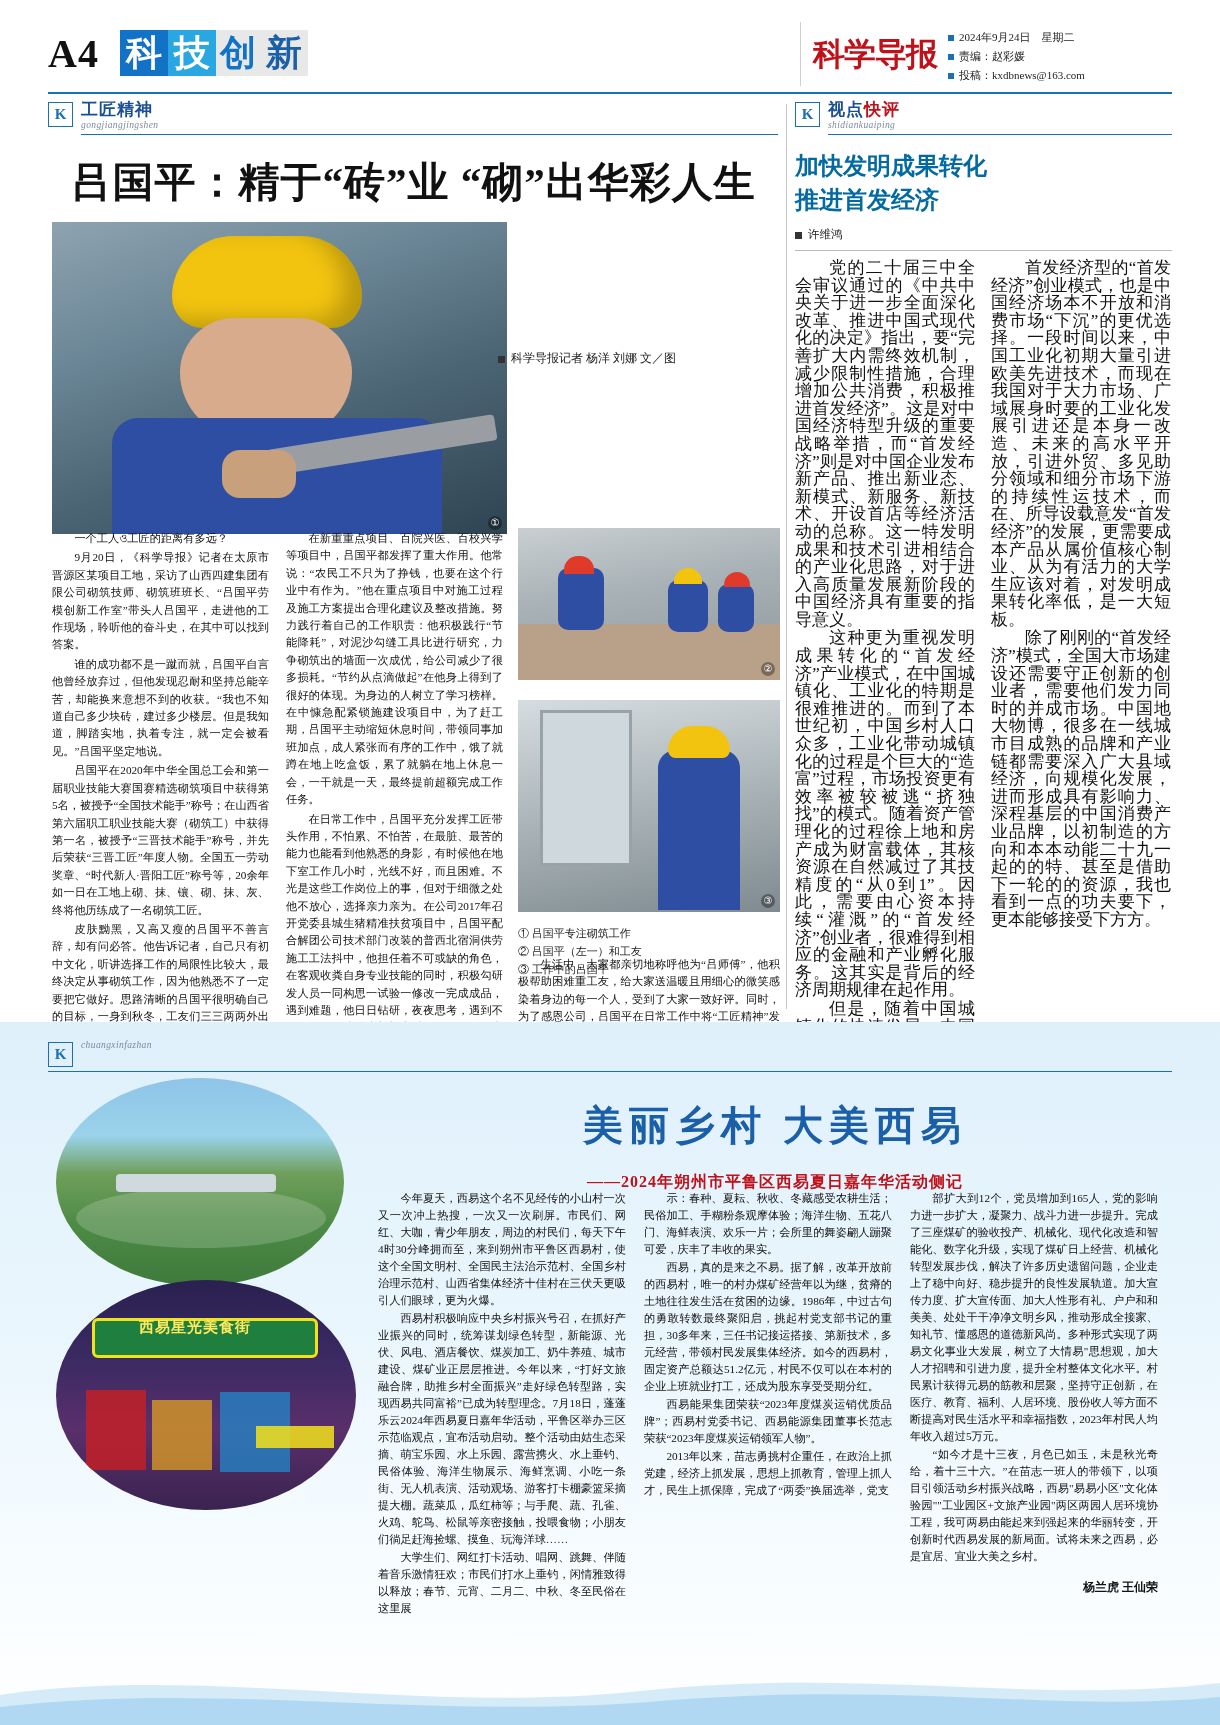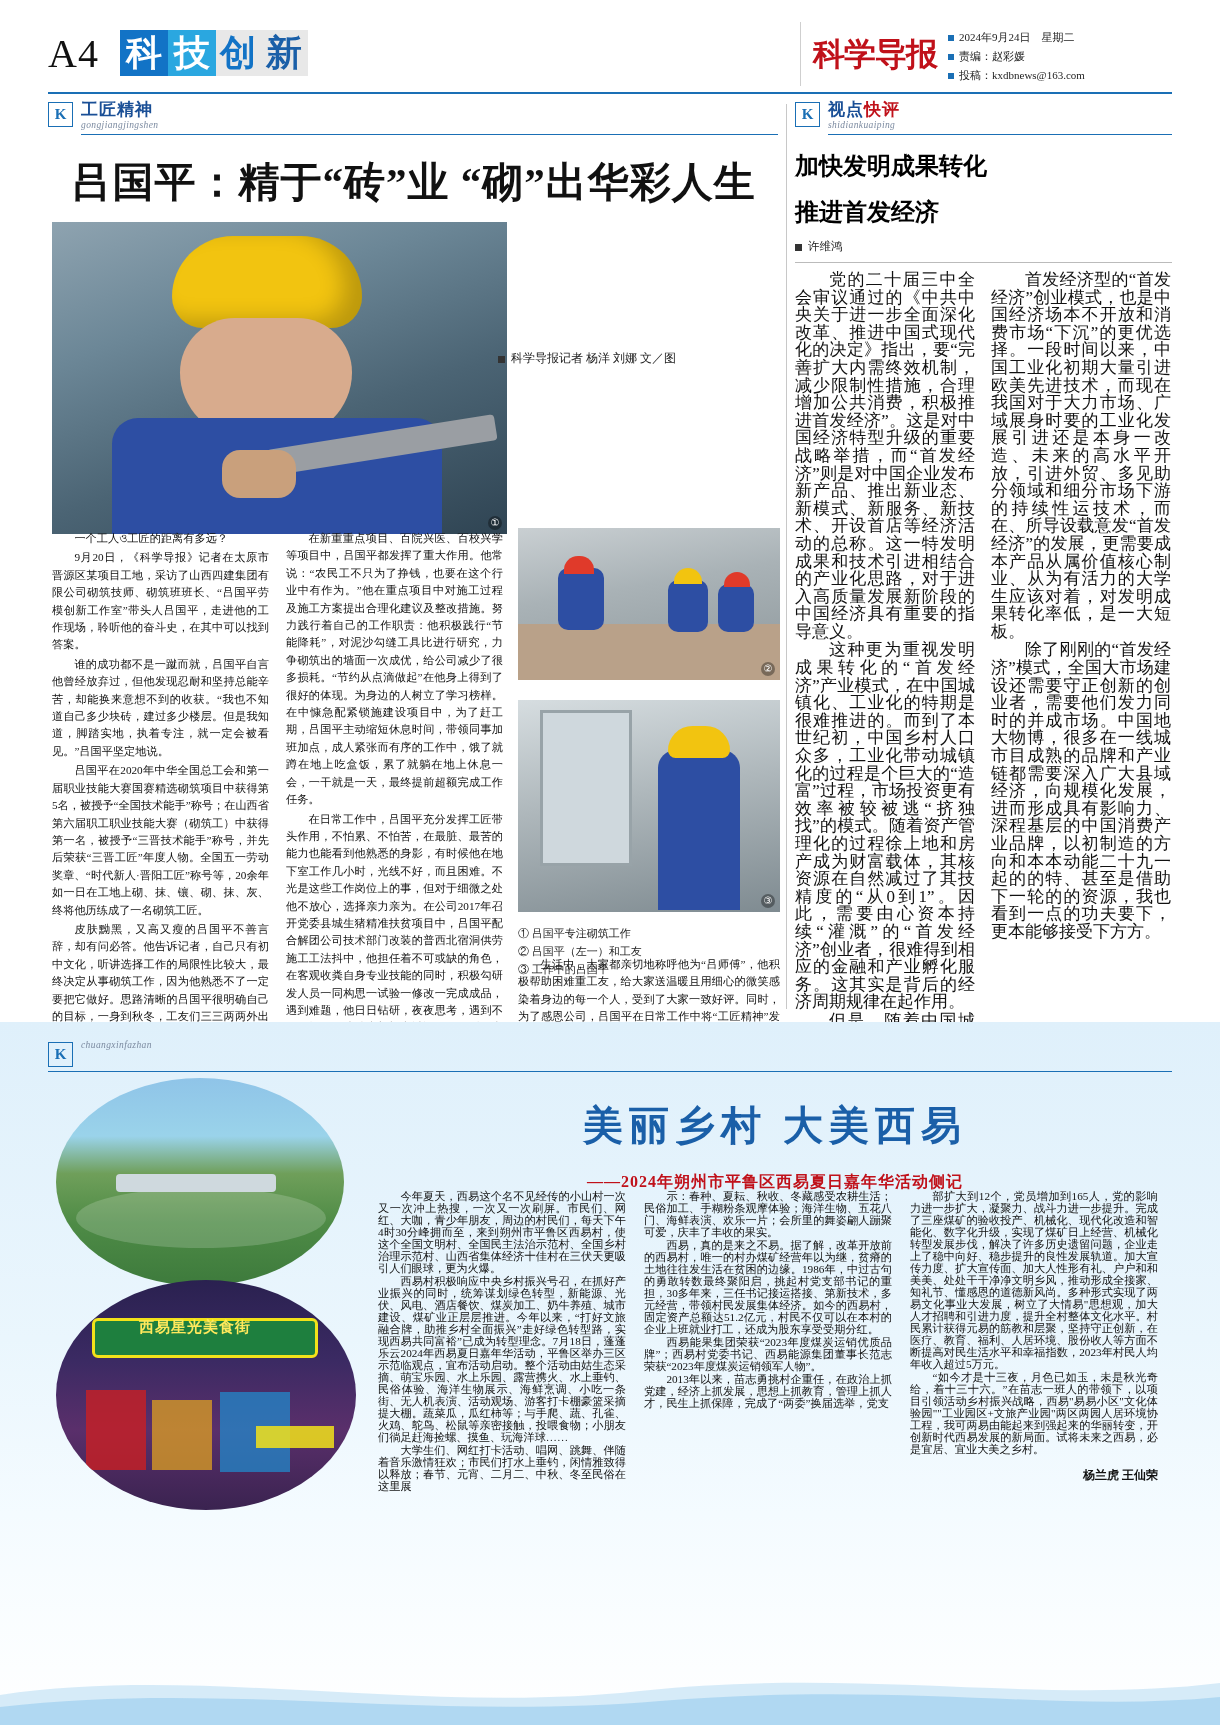--- a/index.html
+++ b/index.html
@@ -8,21 +8,21 @@
     background:#ffffff;
     font-family:"Liberation Serif", serif;
     color:#111;
     position:relative;
     overflow:hidden;
   }
   .page{position:relative;width:1220px;height:1725px;}
 
   
   .masthead{position:absolute;left:0;top:0;width:1220px;height:96px;}
-  .page-no{position:absolute;left:48px;top:30px;font-size:40px;font-weight:normal;letter-spacing:1px;font-family:"Liberation Serif",serif;}
+  .page-no{position:absolute;left:48px;top:30px;font-size:40px;font-weight:bold;letter-spacing:1px;font-family:"Liberation Serif",serif;}
   .kejiblock{position:absolute;left:120px;top:30px;display:flex;align-items:center;}
   .kj-a{background:#1273c6;color:#fff;font-family:"DejaVu Sans",sans-serif;font-weight:bold;font-size:36px;padding:2px 6px;line-height:42px;}
   .kj-b{background:#2aa7e0;color:#fff;font-family:"DejaVu Sans",sans-serif;font-weight:bold;font-size:36px;padding:2px 6px;line-height:42px;}
   .kj-c{background:#e8e8e8;color:#1273c6;font-family:"DejaVu Sans",sans-serif;font-weight:bold;font-size:36px;padding:2px 4px;line-height:42px;}
   .kj-d{background:#e8e8e8;color:#1a5fa8;font-family:"DejaVu Sans",sans-serif;font-weight:bold;font-size:36px;padding:2px 6px;line-height:42px;}
 
   .mh-info{position:absolute;left:948px;top:28px;font-size:11px;line-height:19px;color:#222;}
   .mh-info div{white-space:nowrap;}
   .mh-sq{display:inline-block;width:6px;height:6px;background:#1a6fb5;margin-right:5px;vertical-align:middle;}
   .logo-paper{position:absolute;left:810px;top:30px;width:130px;height:48px;
@@ -57,41 +57,41 @@
     border-radius:50%;width:14px;height:14px;line-height:14px;text-align:center;}
 
   .cap{font-size:11px;line-height:18px;color:#222;}
   .cap div{white-space:nowrap;}
 
   
   .col-text{font-size:11.2px;line-height:17.4px;color:#111;text-align:justify;text-justify:inter-ideograph;}
   .col-text p{margin:0 0 2px 0;text-indent:2em;}
 
   
-  .r-title{font-size:24px;font-weight:bold;line-height:34px;color:#000000;margin-top:14px;}
+  .r-title{font-size:24px;font-weight:bold;line-height:34px;color:#0369a1;margin-top:14px;}
   .r-author{font-size:11.5px;color:#222;margin-top:10px;}
   .r-author .sq{display:inline-block;width:7px;height:7px;background:#333;margin-right:6px;vertical-align:middle;}
   .r-rule{height:1px;background:#bbb;margin:8px 0 8px 0;}
   .r-body{font-size:17px;line-height:17.6px;text-align:justify;}
   .r-body p{margin:0 0 1px 0;text-indent:2em;}
 
   
   .bottom{position:absolute;left:0;top:1022px;width:1220px;height:703px;
     background:linear-gradient(180deg,#dff0fb 0%,#eaf6fd 45%,#f4fbff 70%,#ffffff 100%);}
   .bot-inner{position:absolute;left:48px;top:18px;width:1124px;height:665px;}
   .bot-tag{display:flex;align-items:flex-start;gap:8px;}
   .bot-rule{height:1px;background:#1a6fb5;margin-top:4px;width:1124px;}
 
   .bot-title{font-size:40px;font-weight:bold;color:#1a5fa8;letter-spacing:6px;text-align:center;}
   .bot-sub{font-size:16px;font-weight:bold;color:#c0111a;text-align:center;margin-top:10px;letter-spacing:1px;}
 
   .ellipse-photo{position:absolute;border-radius:50%;overflow:hidden;}
 
   .bot-cols{position:absolute;left:330px;top:150px;width:794px;display:flex;gap:18px;}
-  .bot-col{width:248px;font-size:11.2px;line-height:12px;text-align:justify;}
+  .bot-col{width:248px;font-size:11.2px;line-height:17px;text-align:justify;}
   .bot-col p{margin:0 0 1px 0;text-indent:2em;}
   .sign{position:absolute;right:10px;bottom:48px;font-size:12px;font-weight:bold;color:#111;}
 
   .wave{position:absolute;left:0;bottom:0;width:1220px;height:70px;}
 </style>
 </head>
 <body>
 
 <div class="page">
 
@@ -192,21 +192,21 @@
       <div style="flex:1;">
         <div class="sect-cn">
           <span>视点</span><span class="hl">快评</span>
         </div>
         <div class="sect-py">shidiankuaiping</div>
         <div class="tag-rule"></div>
       </div>
     </div>
 
     <div class="r-title">加快发明成果转化</div>
-    <div class="r-title" style="margin-top:12px">推进首发经济</div>
+    <div class="r-title" style="margin-top:0">推进首发经济</div>
     <div class="r-author">
       <span class="sq"></span><span>许维鸿</span>
     </div>
     <div class="r-rule"></div>
 
     <div style="display:flex;gap:16px;">
       <div class="r-body" style="width:180px;">
         <p>党的二十届三中全会审议通过的《中共中央关于进一步全面深化改革、推进中国式现代化的决定》指出，要“完善扩大内需终效机制，减少限制性措施，合理增加公共消费，积极推进首发经济”。这是对中国经济特型升级的重要战略举措，而“首发经济”则是对中国企业发布新产品、推出新业态、新模式、新服务、新技术、开设首店等经济活动的总称。这一特发明成果和技术引进相结合的产业化思路，对于进入高质量发展新阶段的中国经济具有重要的指导意义。</p>
         <p>这种更为重视发明成果转化的“首发经济”产业模式，在中国城镇化、工业化的特期是很难推进的。而到了本世纪初，中国乡村人口众多，工业化带动城镇化的过程是个巨大的“造富”过程，市场投资更有效率被较被逃“挤独找”的模式。随着资产管理化的过程徐上地和房产成为财富载体，其核资源在自然减过了其技精度的“从0到1”。因此，需要由心资本持续“灌溉”的“首发经济”创业者，很难得到相应的金融和产业孵化服务。这其实是背后的经济周期规律在起作用。</p>
         <p>但是，随着中国城镇化的快速发展，中国经济创造了人类历史上最快的工业化和城市化进程，产业格局的变化让“首发经济”成了当下最具挑战、最具动力也是满风险的产业链接。这也是为什么党的二十届三中全会强调企业要、科学家积极创新，最鼓励政府积极开展对“首发经济”的培育与支持。“首发经济”不仅限于科学家将创新发明成果的商业化，更品基于现有企业从产品展身的首次发布，首次推出到首次落地开花的过程，首次设立研发中心，再到设立企业总部的模式发展全过程。而中国与“首发经济”无限有较高的契合度，重视教育的中国人，拥有着更多力展强的科研团体，每年的发明专利数量世界领先，但助渠道投放明成果转化率低，是一大短板。</p>

